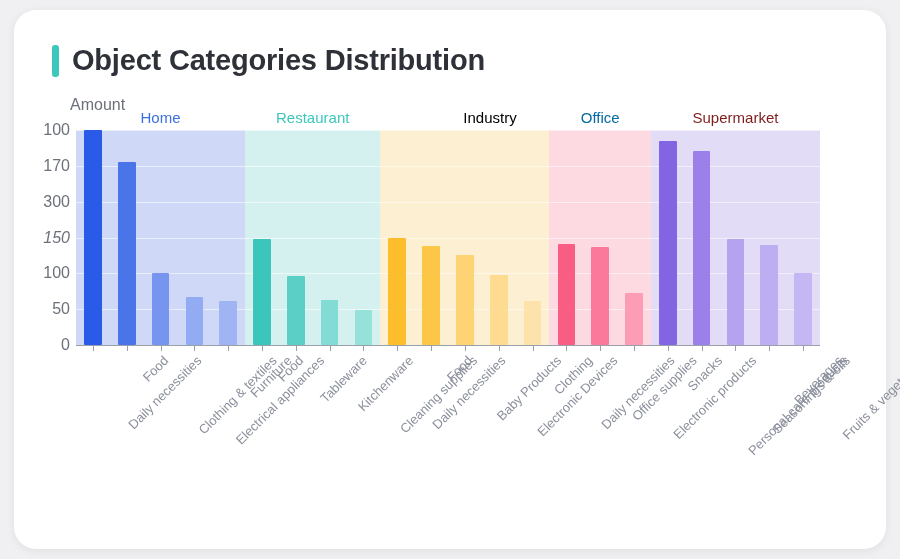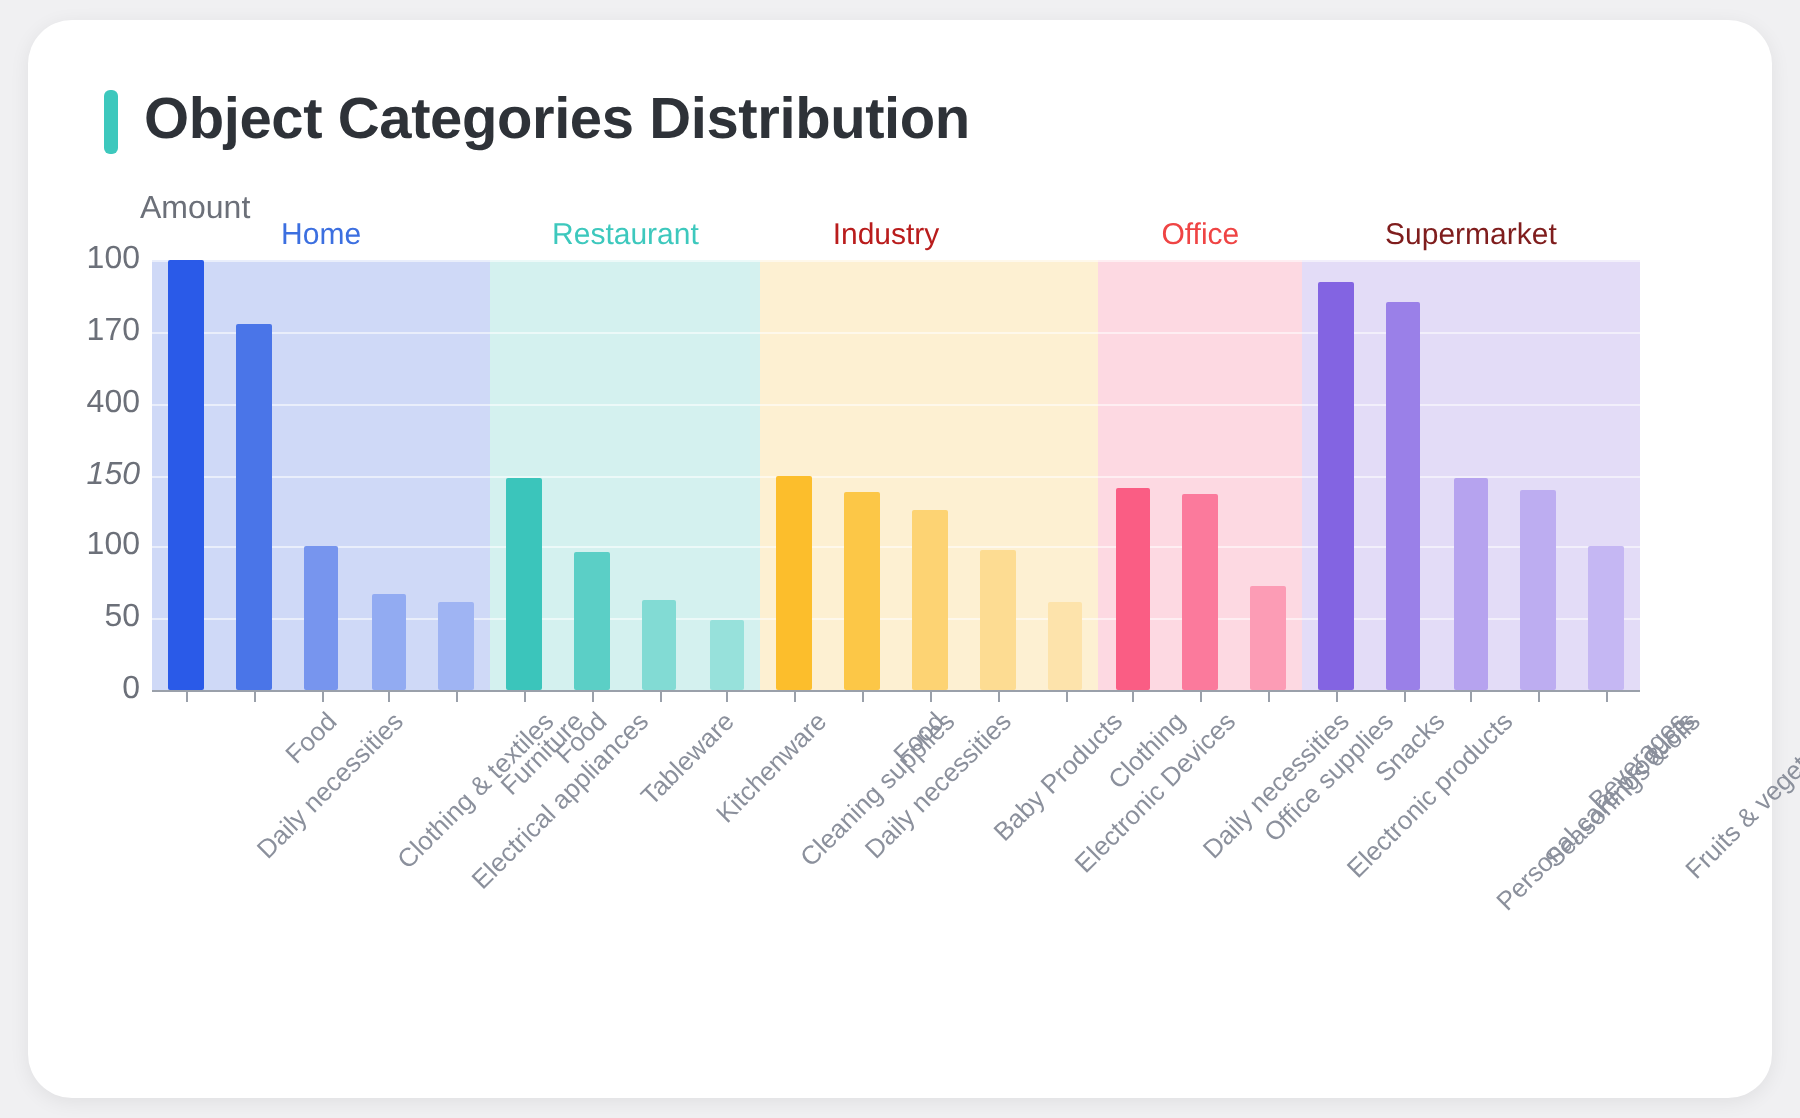--- a/index.html
+++ b/index.html
@@ -118,21 +118,21 @@
     <div id="title-text">Object Categories Distribution</div>
   </div>
 
   <div id="plot">
     <div class="axis-title" id="y-axis-title" style="left: 56px; top: 86px;">Amount</div>
     <div id="ytick-holder" style="left: 14px; width: 42px;">
         <div class="ytick" style="top: 335px;">0</div>
         <div class="ytick" style="top: 299.167px;">50</div>
         <div class="ytick" style="top: 263.333px;">100</div>
         <div class="ytick" style="top: 227.5px; font-style: italic;">150</div>
-        <div class="ytick" style="top: 191.667px;">400</div>
+        <div class="ytick" style="top: 191.667px;">300</div>
         <div class="ytick" style="top: 155.833px;">170</div>
         <div class="ytick" style="top: 120px;">100</div>
       </div>
     <div id="grid-area" style="left: 62px; top: 120px; width: 744px; height: 215px;">
         <div class="group-band" style="left: 0px; width: 169.091px; background: rgb(207, 217, 247);">
           <div class="gridline" style="top: 179.167px;"></div>
           <div class="gridline" style="top: 143.333px;"></div>
           <div class="gridline" style="top: 107.5px;"></div>
           <div class="gridline" style="top: 71.6667px;"></div>
           <div class="gridline" style="top: 35.8333px;"></div>
@@ -189,22 +189,22 @@
         </div>
         <div class="bar" title="Snacks: 285" style="left: 583.025px; width: 17.5855px; height: 204.25px; background: rgb(131, 100, 226);"></div>
         <div class="bar" title="Personal care products: 271" style="left: 616.844px; width: 17.5855px; height: 194.217px; background: rgb(154, 128, 232);"></div>
         <div class="bar" title="Seasonings &amp; oils: 148" style="left: 650.662px; width: 17.5855px; height: 106.067px; background: rgb(182, 163, 239);"></div>
         <div class="bar" title="Beverages: 140" style="left: 684.48px; width: 17.5855px; height: 100.333px; background: rgb(189, 173, 241);"></div>
         <div class="bar" title="Fruits &amp; vegetables: 100" style="left: 718.298px; width: 17.5855px; height: 71.6667px; background: rgb(197, 183, 243);"></div>
       </div>
     <div id="group-labels">
         <div class="group-label" style="left: 146.545px; top: 99px; color: rgb(60, 111, 224);">Home</div>
         <div class="group-label" style="left: 298.727px; top: 99px; color: rgb(61, 200, 189);">Restaurant</div>
-        <div class="group-label" style="left: 429px; top: 99px; color: #b91c1c;">Industry</div>
-        <div class="group-label" style="left: 586.182px; top: 99px; color: #ef4444;">Office</div>
+        <div class="group-label" style="left: 476px; top: 99px; color: #000000;">Industry</div>
+        <div class="group-label" style="left: 586.182px; top: 99px; color: #0369a1;">Office</div>
         <div class="group-label" style="left: 721.455px; top: 99px; color: #7f1d1d;">Supermarket</div>
       </div>
     <div id="xaxis-line" style="left: 62px; top: 335px; width: 744px;"></div>
     <div id="xlabels">
         <div class="xtick-mark" style="left: 78.9091px; top: 336px;"></div>
         <div class="xlabel" style="left: 82.9091px; top: 343px;">Daily necessities</div>
         <div class="xtick-mark" style="left: 112.727px; top: 336px;"></div>
         <div class="xlabel" style="left: 116.727px; top: 343px;">Food</div>
         <div class="xtick-mark" style="left: 146.545px; top: 336px;"></div>
         <div class="xlabel" style="left: 150.545px; top: 343px;">Clothing &amp; textiles</div>

